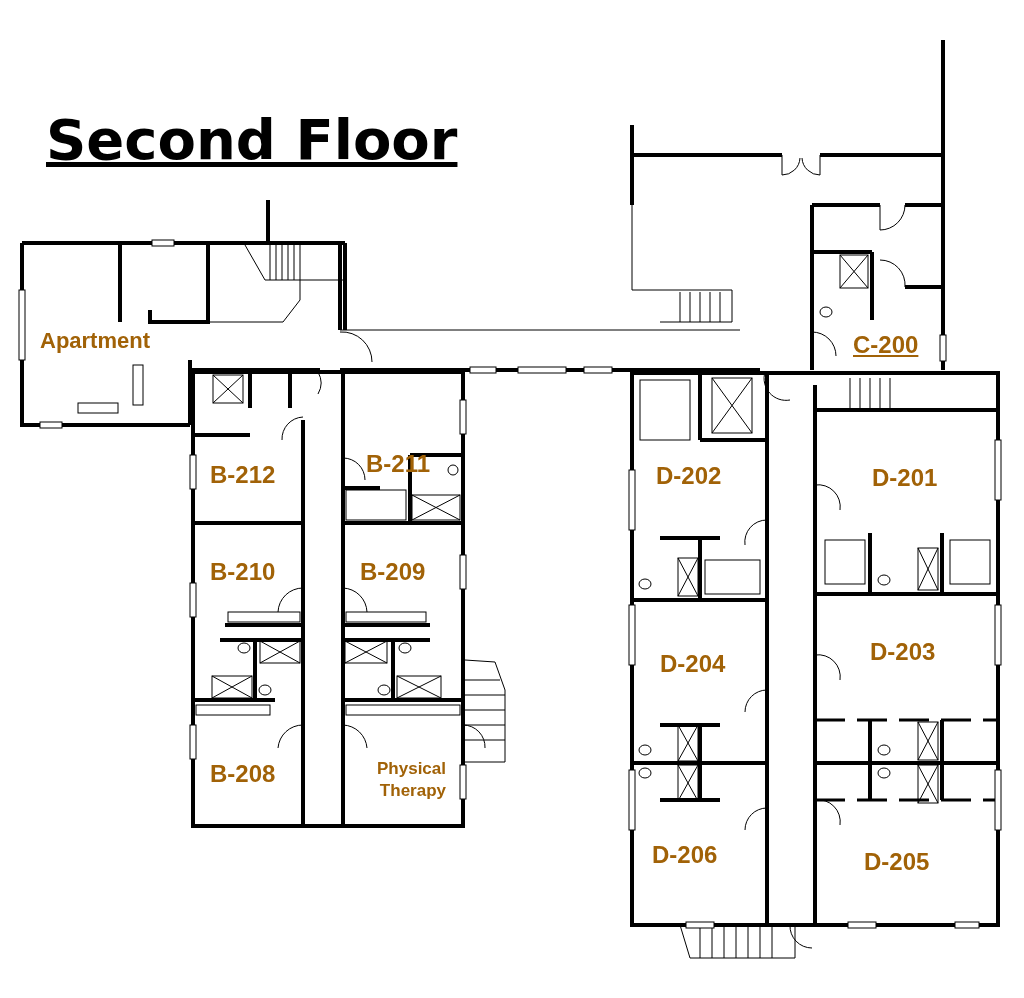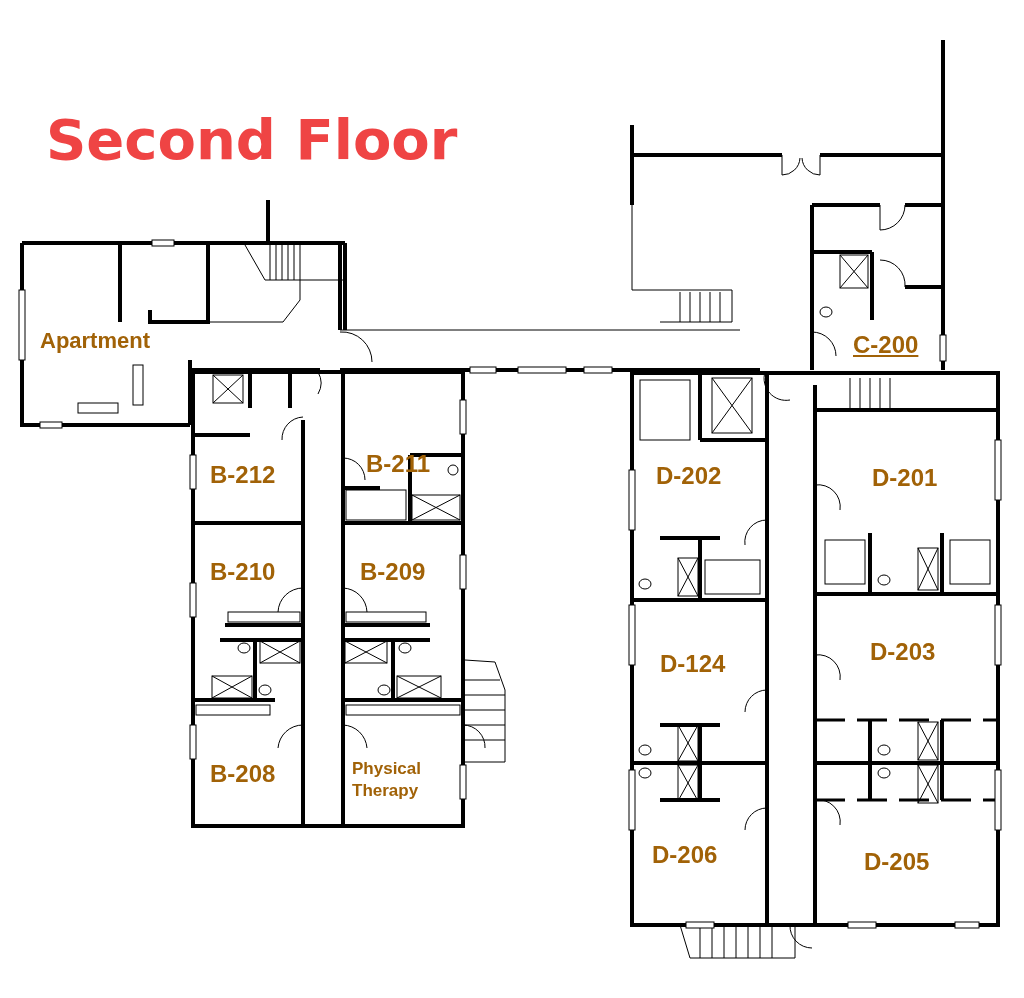--- a/index.html
+++ b/index.html
@@ -1,21 +1,21 @@
 <!DOCTYPE html>
 <html><head>
 <meta charset="utf-8">
 <style>
   html, body { margin:0; padding:0; background:#ffffff; }
   body { width:1024px; height:998px; position:relative; overflow:hidden; font-family:"DejaVu Sans", sans-serif; }
   #plan { position:absolute; left:0; top:0; }
-  .title { position:absolute; left:46px; top:112px; font-family:"DejaVu Sans", sans-serif; font-weight:bold; font-size:56px; letter-spacing:0px; color:#ef4444; line-height:1; }
+  .title { position:absolute; left:46px; top:112px; font-family:"DejaVu Sans", sans-serif; font-weight:bold; font-size:56px; letter-spacing:0px; color:#000000; line-height:1;text-decoration:underline; }
   .lbl { position:absolute; font-family:"Liberation Sans", sans-serif; font-weight:bold; color:#a16207; white-space:nowrap; line-height:1; }
   .room { font-size:24px; }
-  .small { font-size:17px; text-align:left; line-height:22px; }
+  .small { font-size:17px; text-align:right; line-height:22px; }
   .apt { font-size:22px; }
 </style>
 </head>
 <body>
 
 <svg id="plan" width="1024" height="998" viewBox="0 0 1024 998" xmlns="http://www.w3.org/2000/svg">
 
   <g stroke="#000" fill="none" stroke-width="4">
     <polyline points="22,243 345,243"></polyline>
     <polyline points="22,243 22,425 190,425"></polyline>
@@ -281,16 +281,16 @@
 <div class="lbl room" style="left:210px;top:560px;">B-210</div>
 <div class="lbl room" style="left:360px;top:560px;">B-209</div>
 <div class="lbl room" style="left:210px;top:762px;">B-208</div>
 <div class="lbl small" style="left:352px;top:758px;width:94px;">
   <div>Physical</div>
   <div>Therapy</div>
 </div>
 
 <div class="lbl room" style="left:656px;top:464px;">D-202</div>
 <div class="lbl room" style="left:872px;top:466px;">D-201</div>
-<div class="lbl room" style="left:660px;top:652px;">D-124</div>
+<div class="lbl room" style="left:660px;top:652px;">D-204</div>
 <div class="lbl room" style="left:870px;top:640px;">D-203</div>
 <div class="lbl room" style="left:652px;top:843px;text-align:right;">D-206</div>
 <div class="lbl room" style="left:864px;top:850px;">D-205</div>
 
 </body></html>

